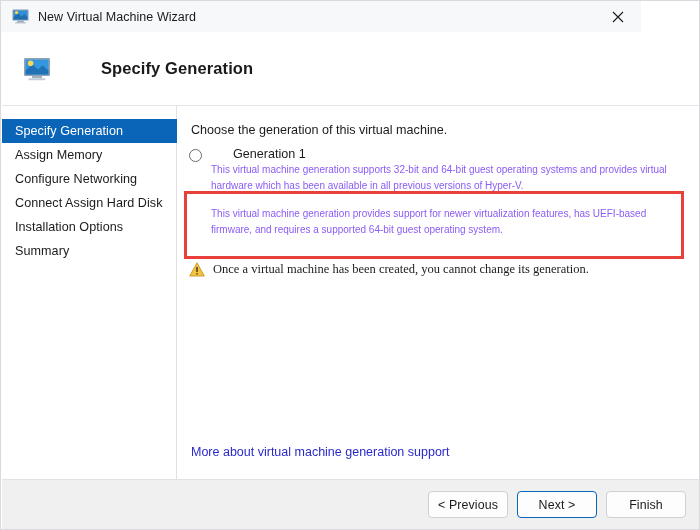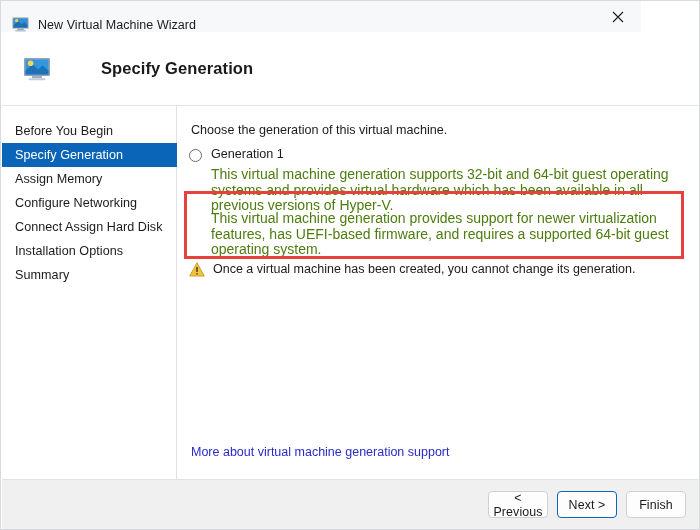--- a/index.html
+++ b/index.html
@@ -23,21 +23,21 @@
   }
 
   
   #titlebar {
     position: absolute;
     left: 0; top: 0;
     width: 640px;
     height: 31px;
     background: #f7f8fa;
     display: flex;
-    align-items: flex-end;
+    align-items: center;
   }
   #titlebar-icon {
     width: 17px;
     height: 15px;
     margin-left: 11px;
     margin-right: 9px;
     flex: 0 0 auto;
     position: relative;
   }
   .monitor-svg { display: block; }
@@ -133,20 +133,21 @@
     white-space: nowrap;
   }
 
   .option-block { position: absolute; left: 11px; width: 496px; }
   #option-gen1 { top: 41px; }
   #option-gen2 { top: 100px; }
 
   .option-row {
     display: flex;
     align-items: flex-end;
+    gap: 22px;
   }
   .radio {
     width: 13px;
     height: 13px;
     border-radius: 50%;
     border: 1.3px solid #6b6b6b;
     background: #ffffff;
     box-sizing: border-box;
     margin-top: 2px;
     margin-right: 9px;
@@ -170,23 +171,22 @@
     background: #0a65b8;
   }
   .option-label {
     font-size: 12.6px;
     color: #1b1b1b;
     line-height: 15px;
     white-space: nowrap;
   }
   .option-desc {
     margin-left: 22px;
-    margin-top: 5px;
-    font-size: 14px;
-    color: #4d7c0f;
+    font-size: 10px;
+    color: #8b5cf6;
     line-height: 15.5px;
     width: 466px;
   }
 
   
   #callout {
     position: absolute;
     left: 6px;
     top: 85px;
     width: 500px;
@@ -196,20 +196,21 @@
     pointer-events: none;
   }
 
   
   #warning-row {
     position: absolute;
     left: 11px;
     top: 156px;
     display: flex;
     align-items: flex-start;
+    font-family: Liberation Serif, serif;
   }
   #warning-icon { width: 16px; height: 15px; flex: 0 0 auto; margin-top: 0px; }
   #warning-text {
     margin-left: 8px;
     font-size: 12.5px;
     color: #1b1b1b;
     line-height: 15px;
     white-space: nowrap;
   }
 
@@ -235,21 +236,21 @@
     box-sizing: border-box;
   }
   #button-bar {
     position: absolute;
     right: 14px;
     top: 11px;
     display: flex;
     gap: 9px;
   }
   .dlg-button {
-    width: 60px;
+    width: 80px;
     height: 27px;
     background: #fdfdfd;
     border: 1px solid #cfd0d3;
     border-radius: 4px;
     font-family: "Liberation Sans", sans-serif;
     font-size: 12.4px;
     color: #1b1b1b;
     cursor: default;
     display: flex;
     align-items: center;
@@ -293,23 +294,20 @@
         <path d="M2.6 13.5 L9.5 7.2 L15 12.4 L19.6 8.6 L25.4 13.6 L25.4 17.4 L2.6 17.4 Z" fill="#1f72b5"></path>
         <circle cx="7.6" cy="6.2" r="2.8" fill="#f7d65a"></circle>
         <rect x="9" y="19" width="10" height="2.2" fill="#a3b0be"></rect>
         <rect x="5.5" y="21.2" width="17" height="2" rx="0.9" fill="#c3ccd7"></rect>
       </svg>
     </div>
     <div id="header-title">Specify Generation</div>
   </div>
 
   <div id="sidebar">
-    <div class="nav-item">
-      <span>Before You Begin</span>
-    </div>
     <div class="nav-item selected">
       <span>Specify Generation</span>
     </div>
     <div class="nav-item">
       <span>Assign Memory</span>
     </div>
     <div class="nav-item">
       <span>Configure Networking</span>
     </div>
     <div class="nav-item">

